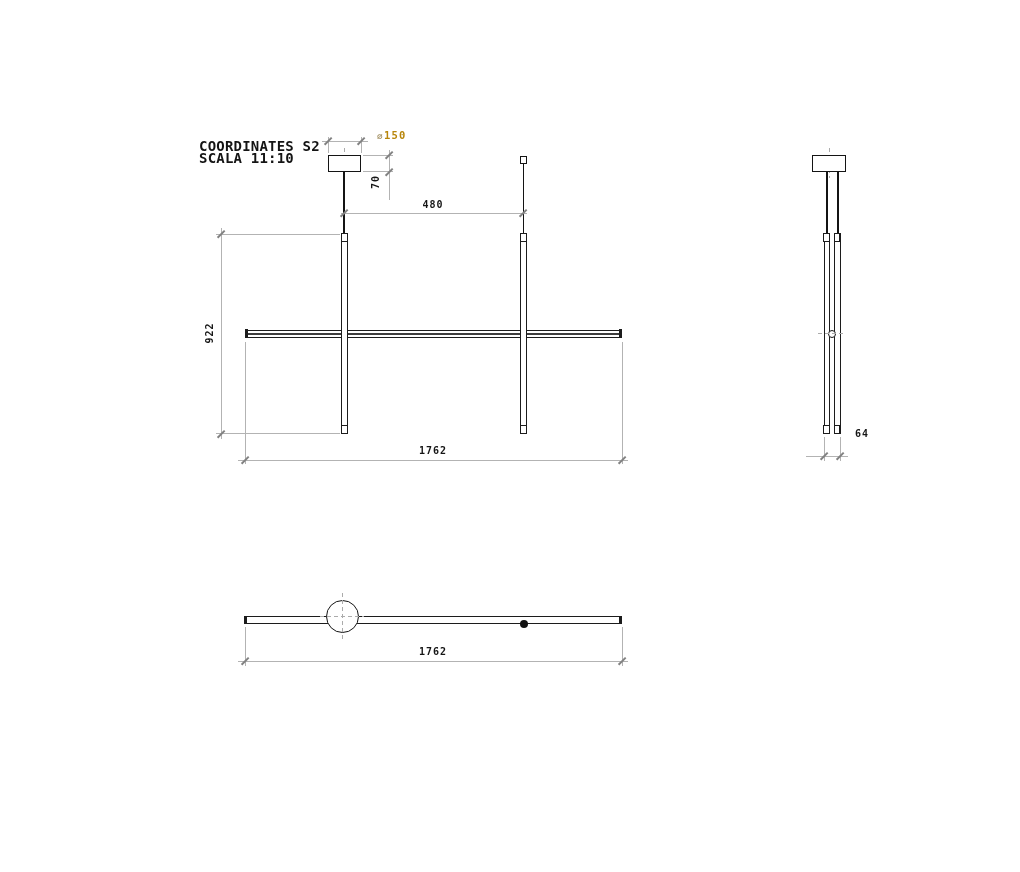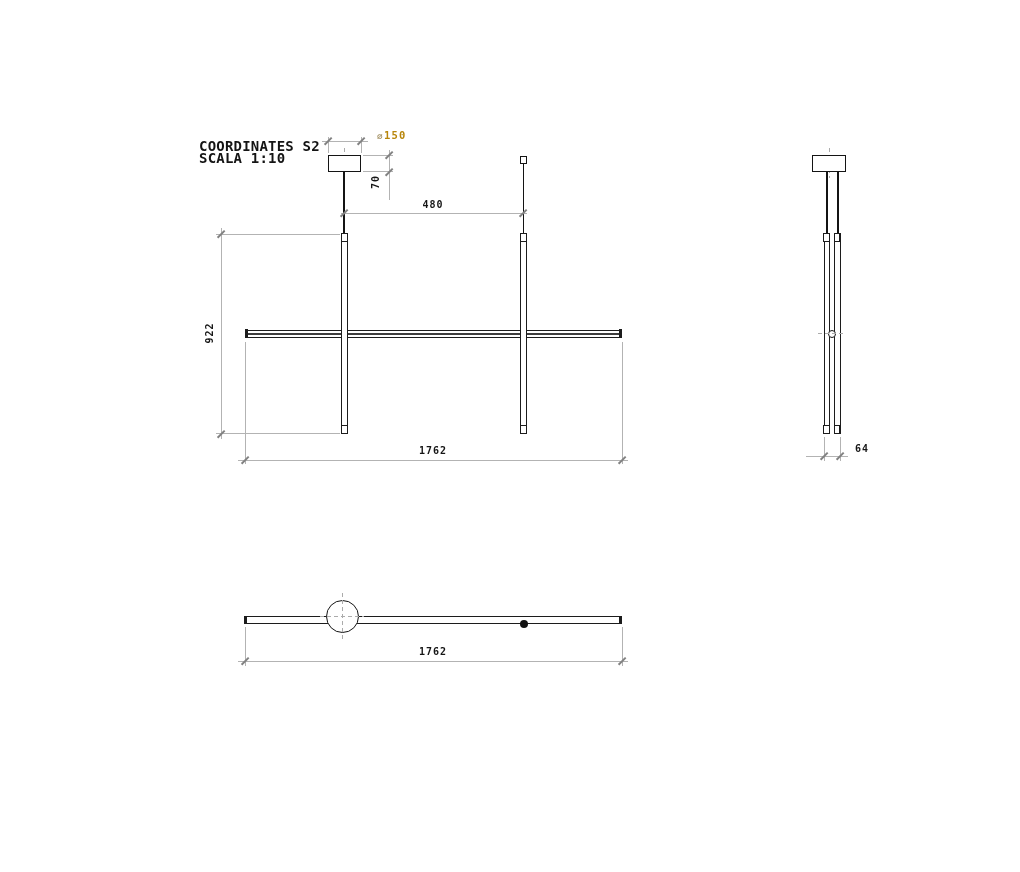--- a/index.html
+++ b/index.html
@@ -32,21 +32,21 @@
   .diatxt .val{color:#b8860b;}
   
   #title{position:absolute;left:199px;top:141px;color:#141414;font-size:14px;font-weight:bold;letter-spacing:0.2px;line-height:11.5px;white-space:pre;}
   .circle{position:absolute;background:#ffffff;border:1.4px solid #141414;border-radius:50%;box-sizing:border-box;}
 </style>
 </head>
 <body>
 
 <div id="canvas">
 
-  <div id="title"><span>COORDINATES S2</span><br><span>SCALA 1:10</span></div>
+  <div id="title"><span>COORDINATES S2</span><br><span>SCALA 11:10</span></div>
 
   <div class="group">
 
     <div class="dash-v" style="left:344px;top:148px;height:30px;"></div>
     <div class="rectline" style="left:328px;top:155px;width:33px;height:17px;"></div>
 
     <div class="obj" style="left:343.2px;top:172px;width:1.8px;height:61px;"></div>
     <div class="rectline" style="left:520px;top:156px;width:7px;height:8px;border-width:1.5px;"></div>
     <div class="obj" style="left:522.8px;top:164px;width:1.2px;height:69px;"></div>
 
@@ -116,21 +116,21 @@
     </div>
 
     <div class="circle" style="left:828px;top:329.5px;width:8px;height:8px;border-width:1.2px;"></div>
     <div class="dash-h" style="left:818px;top:333px;width:28px;"></div>
 
     <div class="dim" style="left:823.5px;top:437px;width:1px;height:24px;"></div>
     <div class="dim" style="left:840px;top:437px;width:1px;height:24px;"></div>
     <div class="dim" style="left:806px;top:455.5px;width:42px;height:1px;"></div>
     <div class="tick" style="left:824px;top:456px;"></div>
     <div class="tick" style="left:840px;top:456px;"></div>
-    <div class="dimtxt" style="left:849px;top:443px;width:26px;">64</div>
+    <div class="dimtxt" style="left:849px;top:428px;width:26px;">64</div>
   </div>
 
   <div class="group">
     <div class="htube" style="left:244px;top:616px;width:378px;height:7.5px;">
       <div class="ecap l"></div>
       <div class="ecap r"></div>
     </div>
 
     <div class="circle" style="left:325.5px;top:600px;width:33px;height:33px;"></div>
     <div class="dash-v" style="left:342px;top:593px;height:48px;"></div>

